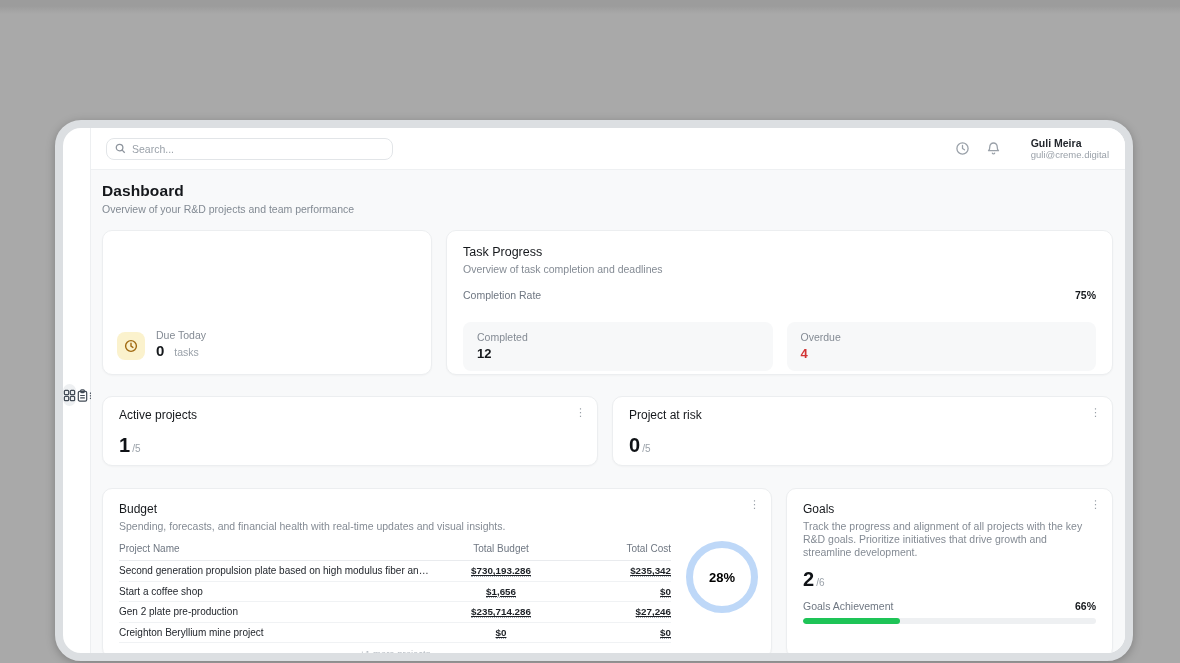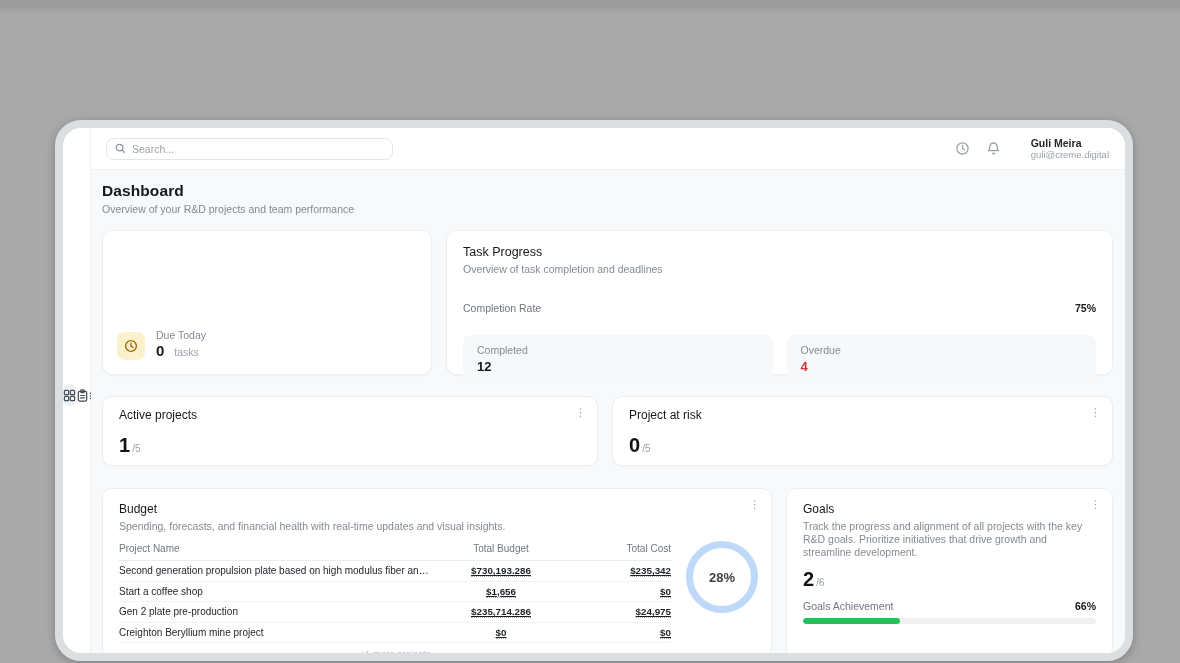--- a/index.html
+++ b/index.html
@@ -69,21 +69,21 @@
   .due-iconbox { width:28px; height:28px; border-radius:8px; background:#fbf2cd; display:flex; align-items:center; justify-content:center; }
   .due-iconbox svg { width:14px; height:14px; stroke:#a16a12; fill:none; stroke-width:1.4; stroke-linecap:round; }
   .mini-label { font-size:10.5px; color:#848b94; }
   .due-val { margin-top:1px; }
   .big-num-sm { font-size:15px; font-weight:bold; color:#15181c; }
   .unit { font-size:10.5px; color:#9aa1a9; margin-left:10px; }
   
   .task-card { flex:1; padding:14px 16px; display:flex; flex-direction:column; }
   .card-title { font-size:12.5px; font-weight:normal; color:#15181c; }
   .card-sub { font-size:10.5px; color:#848b94; margin-top:4px; }
-  .cr-row { display:flex; align-items:flex-end; justify-content:space-between; margin-top:27px; }
+  .cr-row { display:flex; align-items:flex-end; justify-content:space-between; margin-top:14px; }
   .cr-label { font-size:10.5px; color:#6f7782; }
   .cr-pct { font-size:10.5px; font-weight:bold; color:#15181c; }
   .bar { height:6px; border-radius:3px; background:#eef0f2; margin-top:6px; overflow:hidden; }
   .bar-fill { height:100%; border-radius:3px; background:#1ec457; }
   .stats-row { display:flex; gap:14px; margin-top:15px; }
   .stat-box { flex:1; background:#f7f8f9; border-radius:8px; padding:9px 14px 10px; }
   .stat-val { font-size:13px; font-weight:bold; margin-top:3px; }
   .stat-val.red { color:#d23434; }
   
   .kpi-card { padding:11px 14px 12px 16px; position:relative; }
@@ -101,21 +101,21 @@
   .c-name { flex:1; padding-right:10px; white-space:nowrap; overflow:hidden; text-overflow:ellipsis; }
   .c-budget { flex:0 0 120px; text-align:center; }
   .c-cost { flex:0 0 110px; text-align:right; }
   .money { text-decoration:underline; border-bottom:1px dotted #a7adb5; padding-bottom:0; cursor:pointer; color:#1d2126; font-weight:bold; font-size:9.8px; }
   .thead .c-budget,.thead .c-cost { font-weight:normal; }
   .more-link { width:552px; text-align:center; font-size:9.5px; color:#b4bac1; margin-top:5px; cursor:pointer; }
   .donut {
     position:absolute; right:13px; top:52px; width:72px; height:72px; border-radius:50%;
     border:7px solid #bed8f8; display:flex; align-items:center; justify-content:center;
   }
-  .donut-val { font-size:13px; font-weight:bold; color:#404040; }
+  .donut-val { font-size:13px; font-weight:bold; color:#000000; }
   
   .goals-card { flex:1; padding:13px 16px; position:relative; }
   .goals-sub { font-size:10.5px; color:#848b94; margin-top:4px; line-height:13px; max-width:300px; }
   .goals-num { margin-top:9px; }
   .ga-row { display:flex; align-items:center; justify-content:space-between; margin-top:9px; }
 </style>
 </head>
 <body>
 
 <div class="window">
@@ -337,21 +337,21 @@
                   <div class="c-cost"><span class="money">$235,342</span></div>
                 </div>
                 <div class="trow">
                   <div class="c-name">Start a coffee shop</div>
                   <div class="c-budget"><span class="money">$1,656</span></div>
                   <div class="c-cost"><span class="money">$0</span></div>
                 </div>
                 <div class="trow">
                   <div class="c-name">Gen 2 plate pre-production</div>
                   <div class="c-budget"><span class="money">$235,714.286</span></div>
-                  <div class="c-cost"><span class="money">$24,975</span></div>
+                  <div class="c-cost"><span class="money">$27,246</span></div>
                 </div>
                 <div class="trow">
                   <div class="c-name">Creighton Beryllium mine project</div>
                   <div class="c-budget"><span class="money">$0</span></div>
                   <div class="c-cost"><span class="money">$0</span></div>
                 </div>
               </div>
           </div>
           <div class="more-link">+1 more projects</div>
 

